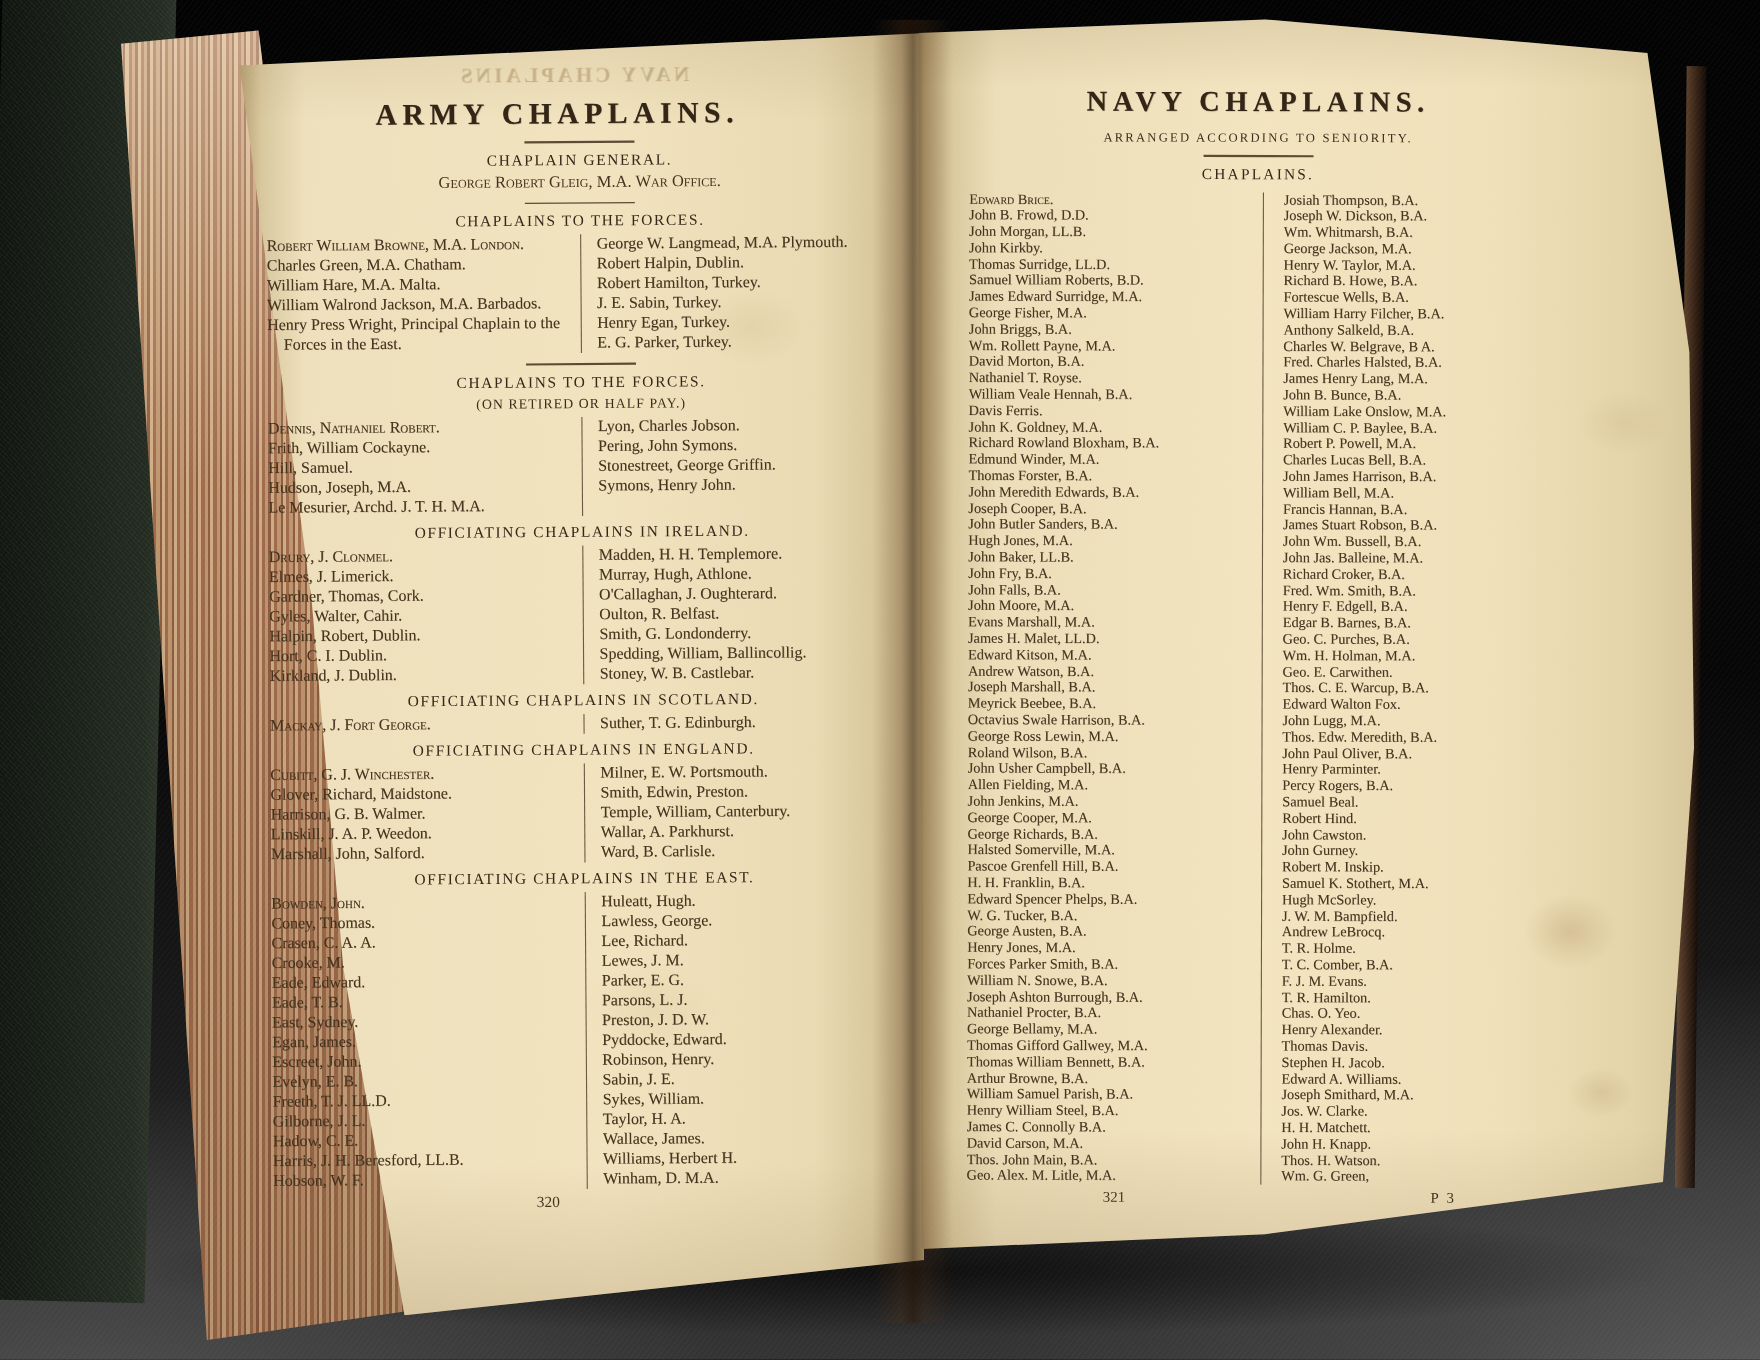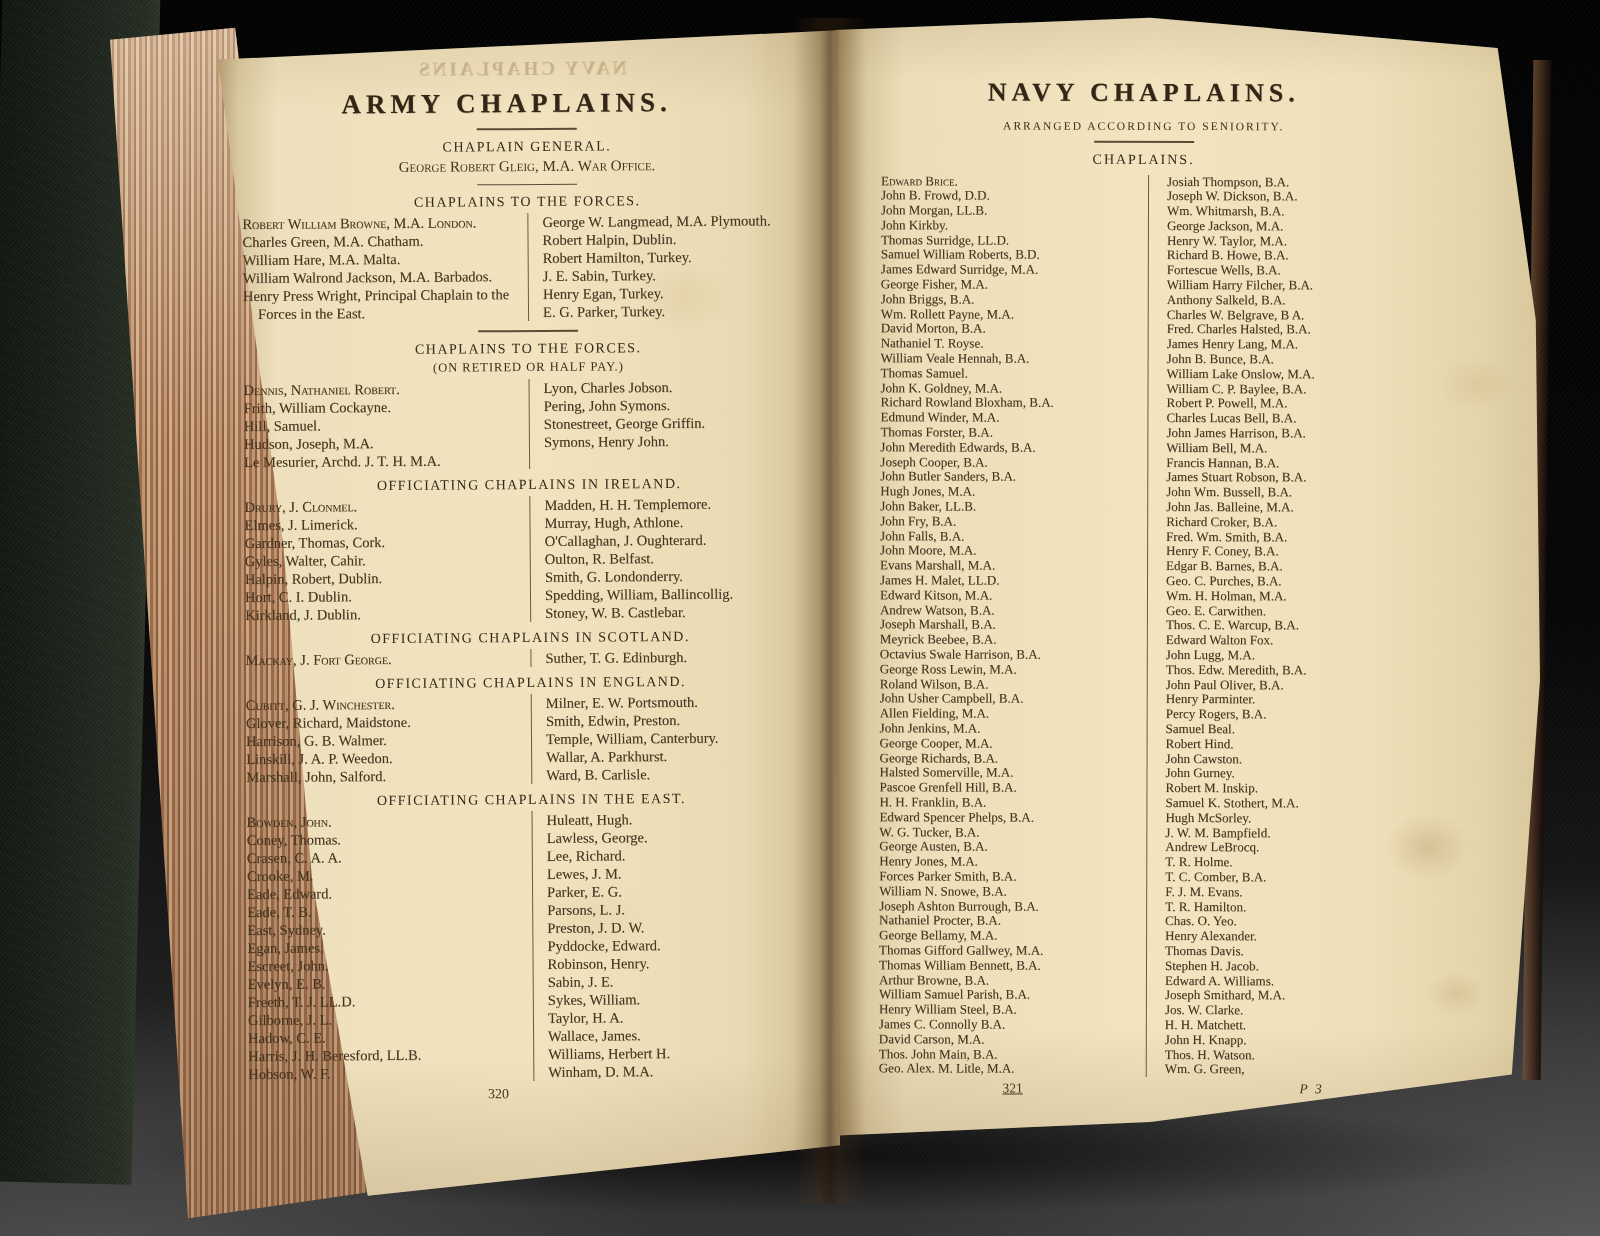--- a/index.html
+++ b/index.html
@@ -64,22 +64,22 @@
   .col.col-right{border-left:1px solid #6e5a42;padding-left:14px;padding-right:0;}
   .entry{font-size:14.5px;line-height:18px;padding-left:15px;text-indent:-15px;
     text-shadow:0.3px 0.3px 0.5px rgba(70,52,31,0.35);}
   .navy-cols{display:flex;}
   .navy-col1{width:268px;box-sizing:border-box;padding-right:8px;border-right:1px solid #6e5a42;}
   .navy-col2{flex:1;padding-left:18px;}
   .n-entry{font-size:13px;line-height:14.8px;padding-left:12px;text-indent:-12px;
     text-shadow:0.3px 0.3px 0.5px rgba(70,52,31,0.35);}
   .page-num{text-align:center;font-size:14px;margin-top:5px;transform:translateX(-35px);}
   .navy-footer{display:flex;margin-top:4px;font-size:13.5px;}
-  .n-pagenum{width:268px;text-align:center;text-decoration:underline;}
-  .n-sig{flex:1;text-align:right;padding-right:140px;letter-spacing:2px;font-style:italic;}
+  .n-pagenum{width:268px;text-align:center;}
+  .n-sig{flex:1;text-align:right;padding-right:140px;letter-spacing:2px;}
 </style>
 </head>
 <body>
 
 <div class="scene">
   <div class="book-shadow"></div>
   <div class="cover-left"></div>
   <div class="fore-edge"></div>
   <div class="fore-edge-right"></div>
   <div class="page page-left"></div>
@@ -245,21 +245,21 @@
           <div class="n-entry">John Kirkby.</div>
           <div class="n-entry">Thomas Surridge, LL.D.</div>
           <div class="n-entry">Samuel William Roberts, B.D.</div>
           <div class="n-entry">James Edward Surridge, M.A.</div>
           <div class="n-entry">George Fisher, M.A.</div>
           <div class="n-entry">John Briggs, B.A.</div>
           <div class="n-entry">Wm. Rollett Payne, M.A.</div>
           <div class="n-entry">David Morton, B.A.</div>
           <div class="n-entry">Nathaniel T. Royse.</div>
           <div class="n-entry">William Veale Hennah, B.A.</div>
-          <div class="n-entry">Thomas Samuel.</div>
+          <div class="n-entry">Davis Ferris.</div>
           <div class="n-entry">John K. Goldney, M.A.</div>
           <div class="n-entry">Richard Rowland Bloxham, B.A.</div>
           <div class="n-entry">Edmund Winder, M.A.</div>
           <div class="n-entry">Thomas Forster, B.A.</div>
           <div class="n-entry">John Meredith Edwards, B.A.</div>
           <div class="n-entry">Joseph Cooper, B.A.</div>
           <div class="n-entry">John Butler Sanders, B.A.</div>
           <div class="n-entry">Hugh Jones, M.A.</div>
           <div class="n-entry">John Baker, LL.B.</div>
           <div class="n-entry">John Fry, B.A.</div>
@@ -320,21 +320,21 @@
           <div class="n-entry">Robert P. Powell, M.A.</div>
           <div class="n-entry">Charles Lucas Bell, B.A.</div>
           <div class="n-entry">John James Harrison, B.A.</div>
           <div class="n-entry">William Bell, M.A.</div>
           <div class="n-entry">Francis Hannan, B.A.</div>
           <div class="n-entry">James Stuart Robson, B.A.</div>
           <div class="n-entry">John Wm. Bussell, B.A.</div>
           <div class="n-entry">John Jas. Balleine, M.A.</div>
           <div class="n-entry">Richard Croker, B.A.</div>
           <div class="n-entry">Fred. Wm. Smith, B.A.</div>
-          <div class="n-entry">Henry F. Coney, B.A.</div>
+          <div class="n-entry">Henry F. Edgell, B.A.</div>
           <div class="n-entry">Edgar B. Barnes, B.A.</div>
           <div class="n-entry">Geo. C. Purches, B.A.</div>
           <div class="n-entry">Wm. H. Holman, M.A.</div>
           <div class="n-entry">Geo. E. Carwithen.</div>
           <div class="n-entry">Thos. C. E. Warcup, B.A.</div>
           <div class="n-entry">Edward Walton Fox.</div>
           <div class="n-entry">John Lugg, M.A.</div>
           <div class="n-entry">Thos. Edw. Meredith, B.A.</div>
           <div class="n-entry">John Paul Oliver, B.A.</div>
           <div class="n-entry">Henry Parminter.</div>

